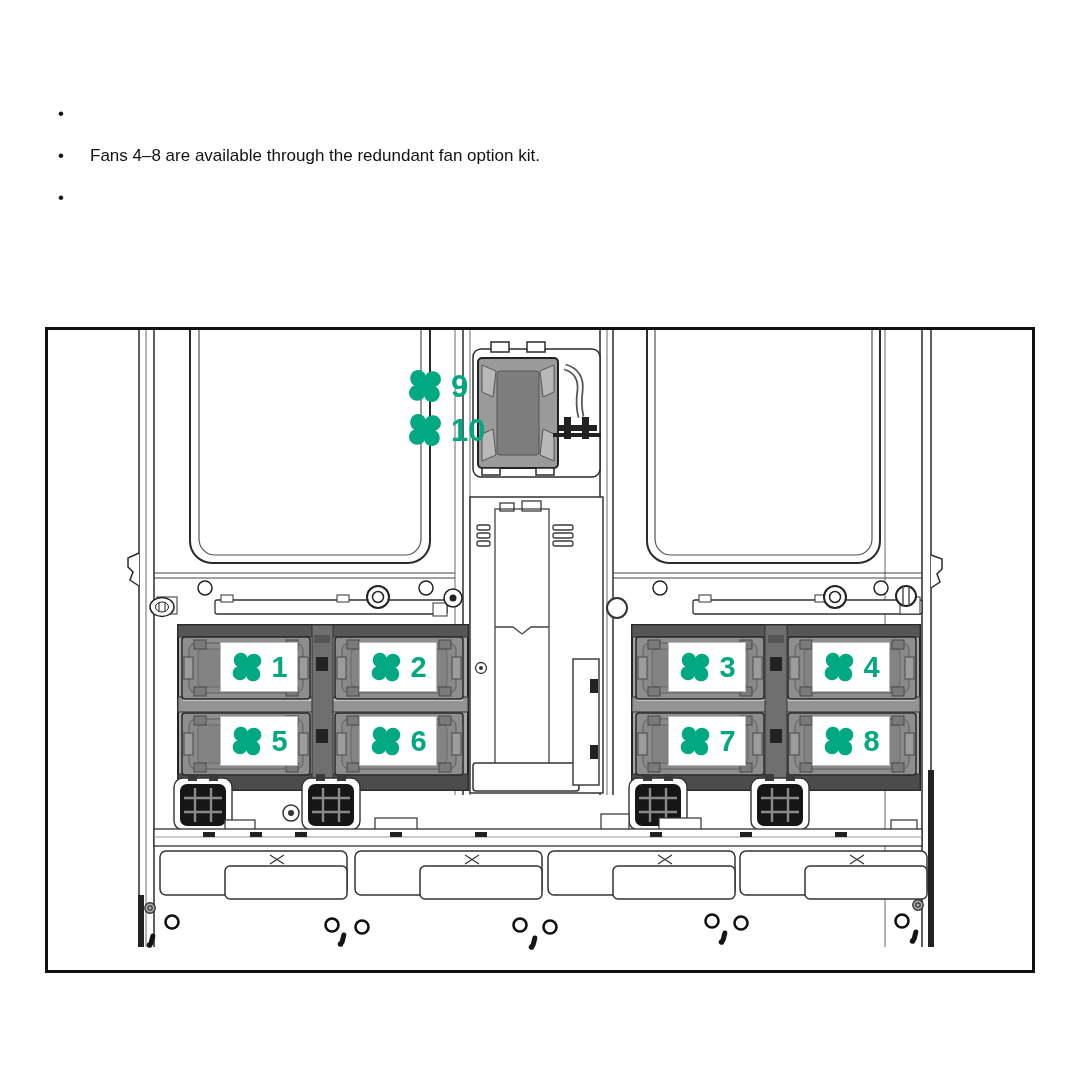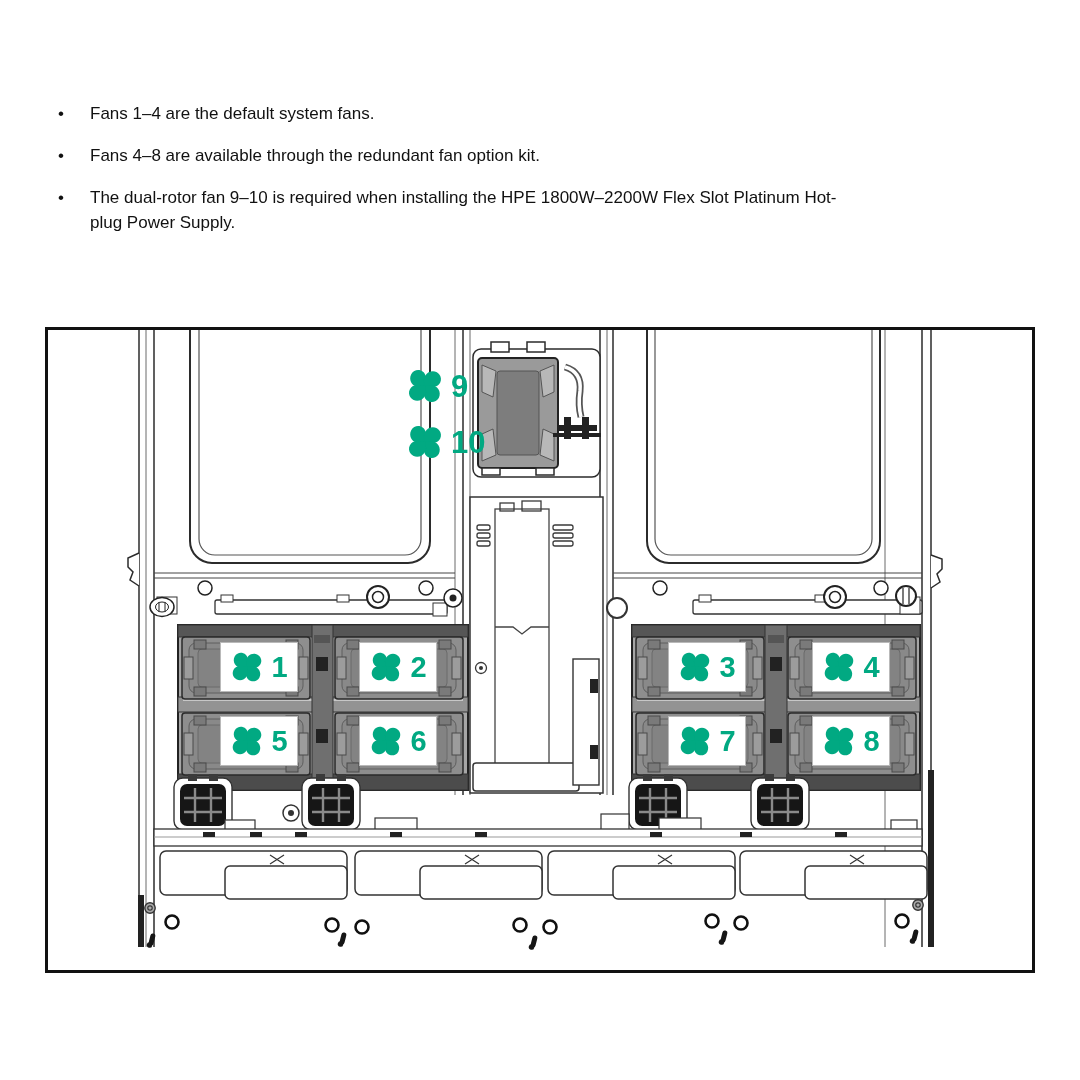--- a/index.html
+++ b/index.html
@@ -44,36 +44,29 @@
       </g>
     </symbol>
   </defs>
 </svg>
 
 <div class="page">
 
   <div class="bullets">
     <div class="bullet">
       <span class="dot">•</span>
-      <span class="txt">
-        <span>Fans 1–4 are the default system fans.</span>
-      </span>
     </div>
     <div class="bullet">
       <span class="dot">•</span>
       <span class="txt">
         <span>Fans 4–8 are available through the redundant fan option kit.</span>
       </span>
     </div>
     <div class="bullet">
       <span class="dot">•</span>
-      <span class="txt">
-        <span>The dual-rotor fan 9–10 is required when installing the HPE 1800W–2200W Flex Slot Platinum Hot-</span>
-        <span>plug Power Supply.</span>
-      </span>
     </div>
   </div>
 
   <div class="figure">
 
     <svg class="chassis" width="990" height="646" viewBox="0 0 990 646">
       <defs>
 
         <g id="fanmod">
           <rect width="128" height="62" rx="3" fill="#8e8e8e" stroke="#2a2a2a" stroke-width="1.5"></rect>
@@ -311,21 +304,21 @@
 
       <rect x="1.5" y="1.5" width="987" height="643" fill="none" stroke="#111" stroke-width="3"></rect>
     </svg>
 
     <div class="callout" style="left:361px; top:40px;">
       <svg width="38" height="38">
           <use href="#fan-icon"></use>
         </svg>
       <span class="num">9</span>
     </div>
-    <div class="callout" style="left:361px; top:96px;justify-content:space-between;">
+    <div class="callout" style="left:361px; top:84px;justify-content:space-between;">
       <svg width="38" height="38">
           <use href="#fan-icon"></use>
         </svg>
       <span class="num">10</span>
     </div>
 
     <div class="plate" style="left:175px; top:315px;">
       <svg width="34" height="34">
           <use href="#fan-icon"></use>
         </svg>

